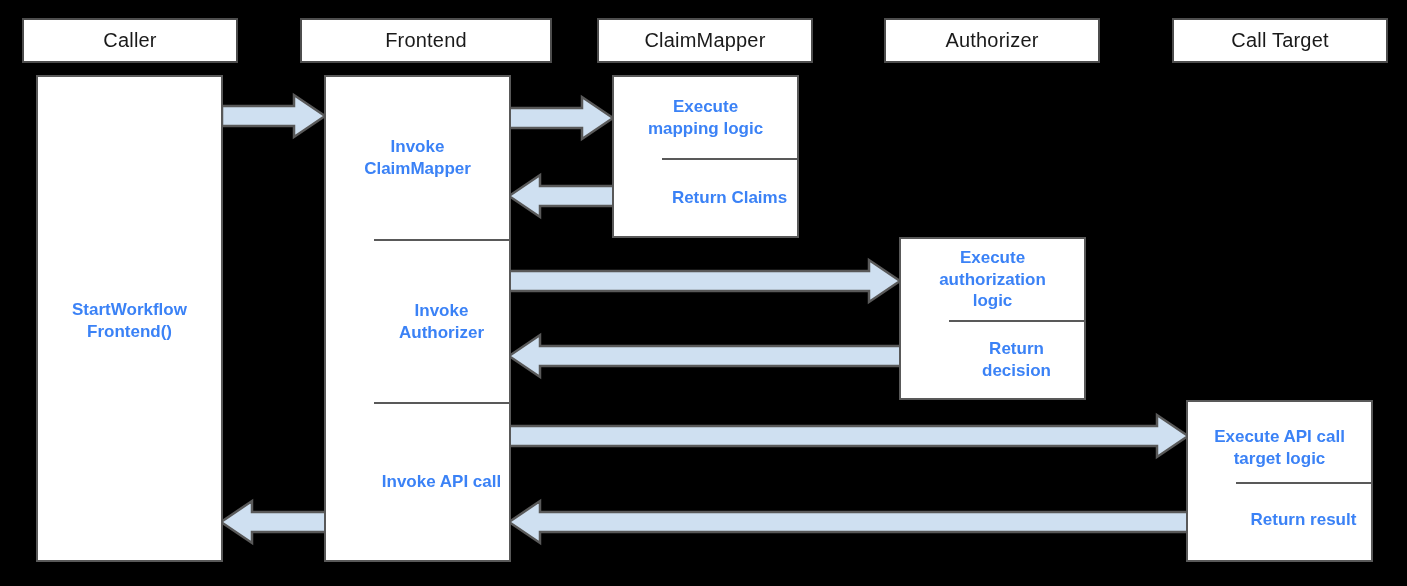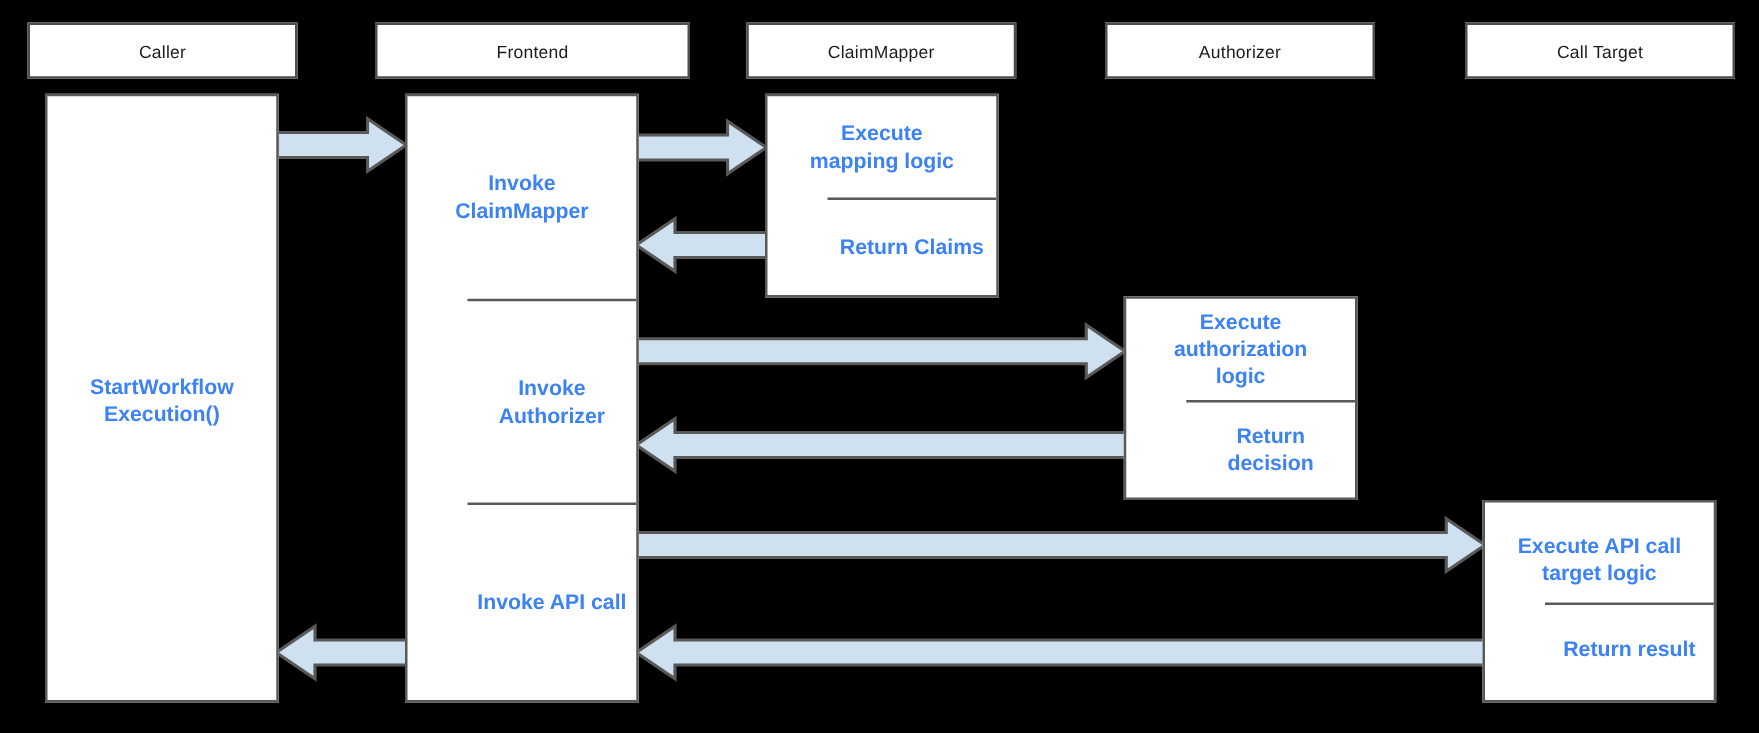--- a/index.html
+++ b/index.html
@@ -20,21 +20,21 @@
   }
   .lane-header {
     position: absolute;
     background: #ffffff;
     border: 2px solid #4d4d4d;
     box-sizing: border-box;
     display: flex;
     align-items: center;
     justify-content: center;
     color: #1a1a1a;
-    font-size: 14px;
+    font-size: 20px;
     font-weight: 400;
     letter-spacing: 0.2px;
     font-family: "Liberation Sans", sans-serif;
   }
   .activation {
     position: absolute;
     background: #ffffff;
     border: 2px solid #595959;
     box-sizing: border-box;
     z-index: 3;
@@ -138,21 +138,21 @@
   </div>
 
   <div class="arrow" style="left:220px; top:500px; width:106px; height:44px;">
     <svg viewBox="0 0 106 44" preserveAspectRatio="none">
       <polygon points="106,12 32,12 32,1 1,22 32,43 32,32 106,32" fill="#cfe0f1" stroke="#595959" stroke-width="2.5" stroke-linejoin="miter"></polygon>
     </svg>
   </div>
 
   <div class="activation" style="left:36px; top:75px; width:187px; height:487px;">
     <div class="act-cell" style="top:0; height:487px; white-space:pre-line;">StartWorkflow
-Execution()</div>
+Frontend()</div>
   </div>
 
   <div class="activation" style="left:324px; top:75px; width:187px; height:487px;">
     <div class="act-cell" style="top:0; height:162px; white-space:pre-line;">Invoke
 ClaimMapper</div>
     <div class="act-cell" style="top:162px; height:163px; white-space:pre-line;">Invoke
 Authorizer</div>
     <div class="act-cell" style="top:325px; height:158px; white-space:pre-line;">Invoke API call</div>
   </div>
 

